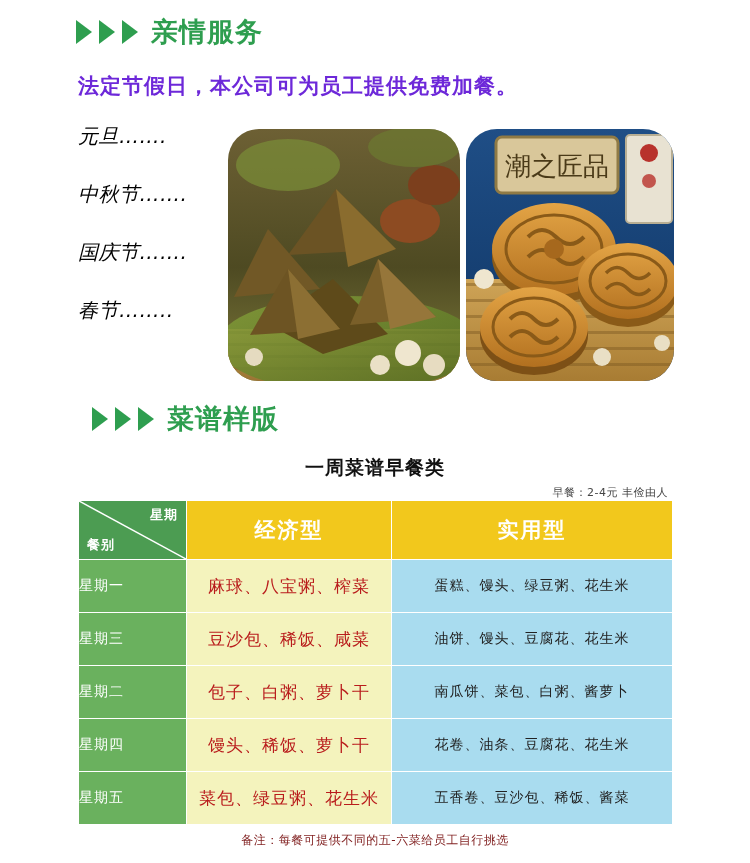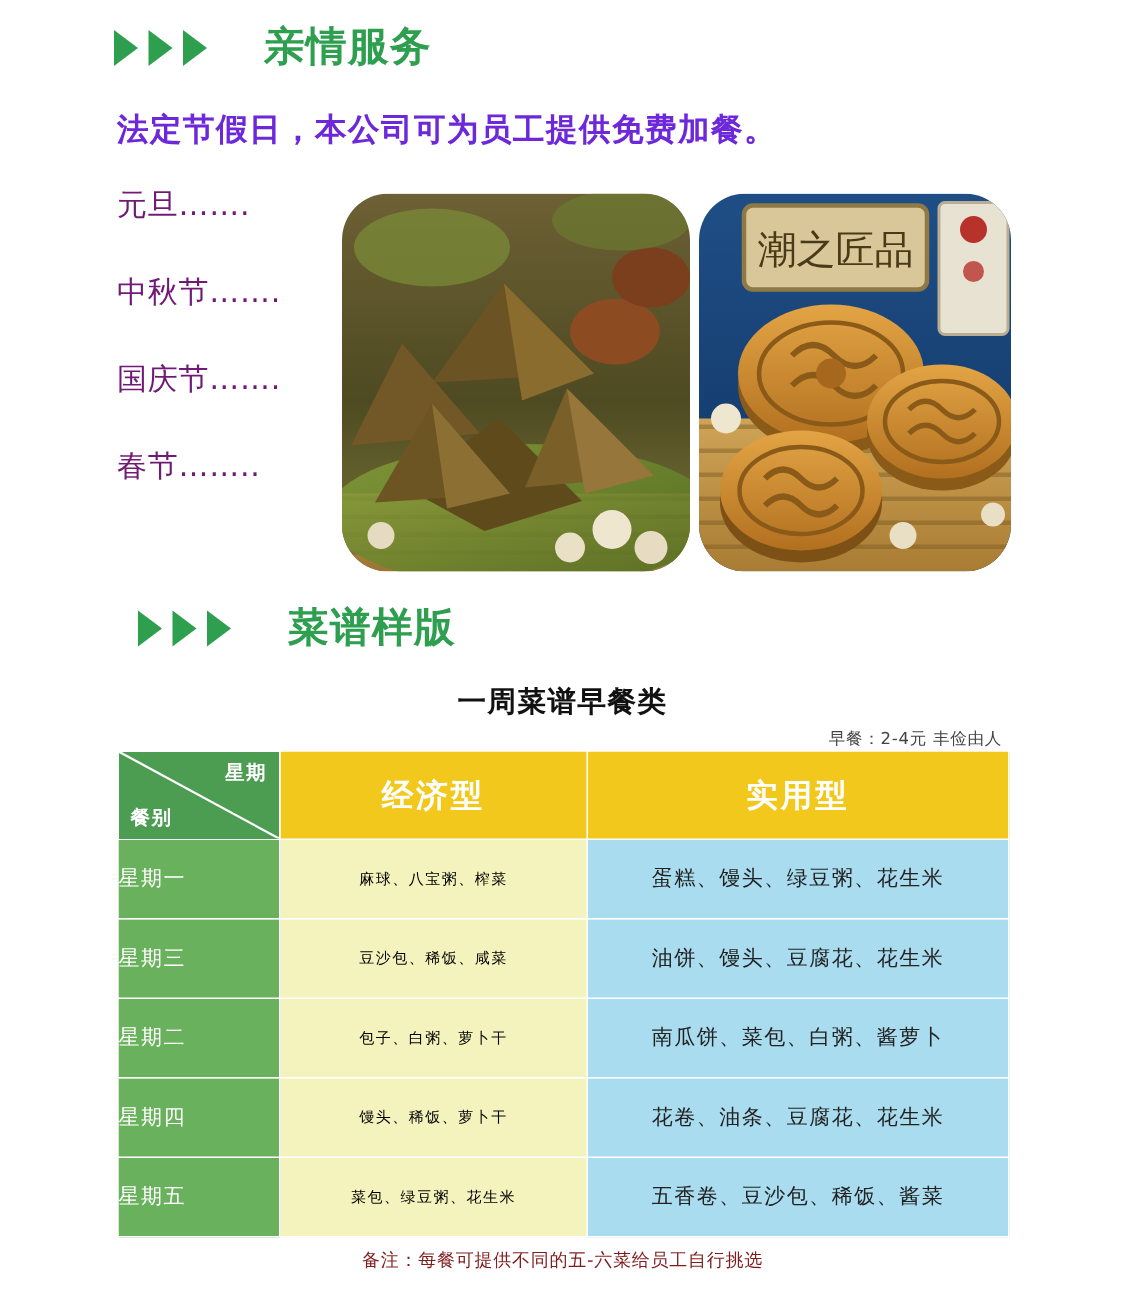--- a/index.html
+++ b/index.html
@@ -13,21 +13,21 @@
     position: relative;
     font-family: "DejaVu Sans", "Liberation Sans", sans-serif;
     color: #222;
     overflow: hidden;
   }
 
   
   .section-head {
     display: flex;
     align-items: center;
-    gap: 26px;
+    gap: 1px;
   }
   .arrows {
     display: flex;
     align-items: center;
     gap: 2px;
   }
   .arrows svg { display: block; }
   .section-title {
     color: #2e9e4f;
     font-size: 27px;
@@ -51,25 +51,26 @@
 
   
   .holiday-list {
     position: absolute;
     left: 78px;
     top: 126px;
     width: 150px;
   }
   .holiday-item {
     font-size: 20px;
-    color: #701a75;
+    color: #000000;
     line-height: 1;
     margin-bottom: 38px;
     white-space: nowrap;
     letter-spacing: 0.5px;
+    font-style: italic;
   }
 
   
   .photo {
     position: absolute;
     overflow: hidden;
     border-radius: 31px;
   }
   #photo-zongzi { left: 228px; top: 129px; width: 232px; height: 252px; }
   #photo-mooncake { left: 466px; top: 129px; width: 208px; height: 252px; }
@@ -159,22 +160,22 @@
   .cell-day {
     background: #6ab15e;
     color: #ffffff;
     font-size: 14px;
     text-align: left;
     height: 52px;
     letter-spacing: 1px;
   }
   .cell-eco {
     background: #f4f3bd;
-    color: #000000;
-    font-size: 10px;
+    color: #b91c1c;
+    font-size: 17px;
     text-align: center;
     height: 52px;
     letter-spacing: 1px;
   }
   .cell-prac {
     background: #a9dcef;
     color: #222;
     font-size: 14px;
     text-align: center;
     height: 52px;

